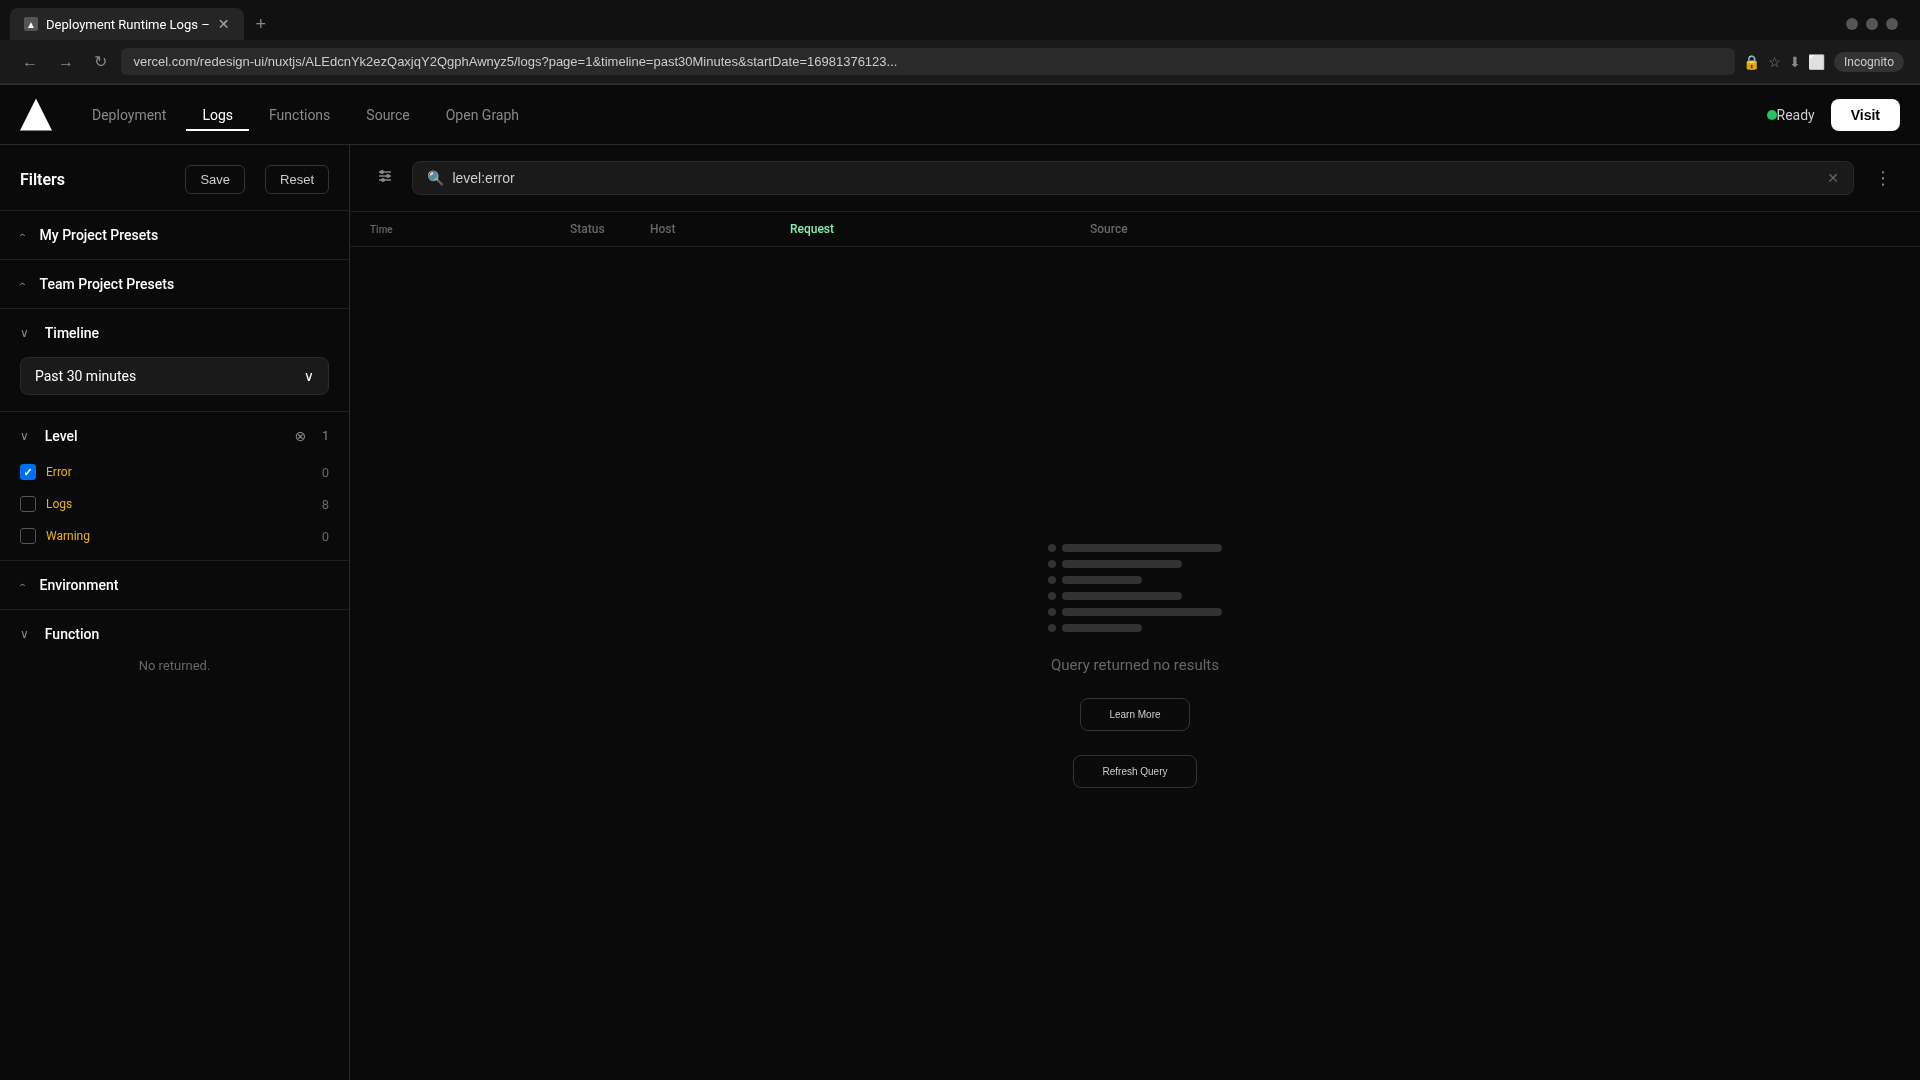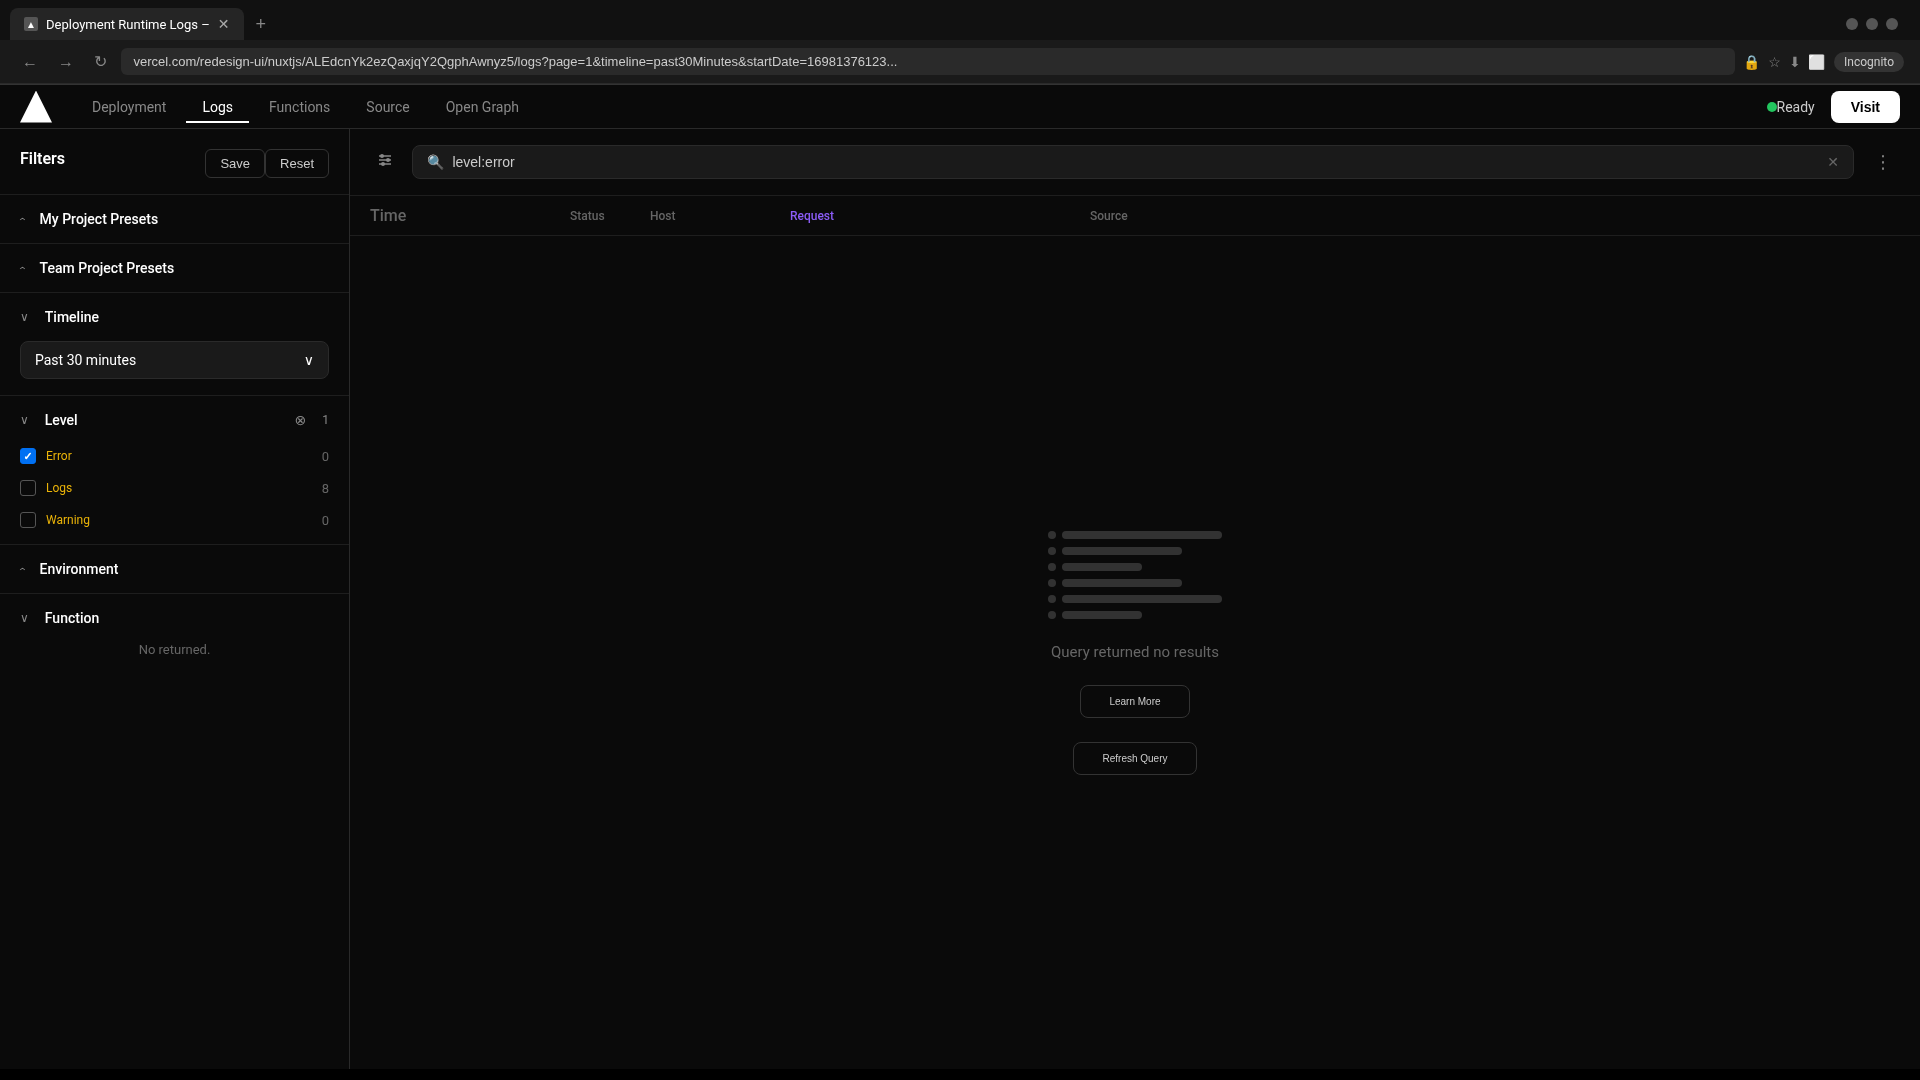--- a/index.html
+++ b/index.html
@@ -20,36 +20,36 @@
     .win-close { background: #555; }
 
     .address-bar { display: flex; align-items: center; gap: 8px; padding: 8px 16px; background: #1a1a1a; border-bottom: 1px solid #2a2a2a; }
     .nav-btn { background: none; border: none; color: #888; font-size: 16px; cursor: pointer; padding: 4px 6px; border-radius: 4px; }
     .address-input { flex: 1; background: #2a2a2a; border: none; border-radius: 6px; padding: 6px 12px; color: #ccc; font-size: 13px; outline: none; }
     .address-actions { display: flex; align-items: center; gap: 8px; }
     .addr-icon { color: #888; font-size: 14px; cursor: pointer; }
     .incognito-badge { background: #333; color: #ccc; font-size: 12px; padding: 3px 10px; border-radius: 12px; cursor: pointer; }
 
     
-    .app-nav { display: flex; align-items: center; padding: 0 20px; height: 44px; border-bottom: 1px solid #2a2a2a; background: #0a0a0a; }
+    .app-nav { display: flex; align-items: center; padding: 0 20px; height: 60px; border-bottom: 1px solid #2a2a2a; background: #0a0a0a; }
     .app-logo { width: 32px; height: 32px; background: #fff; clip-path: polygon(50% 0%, 0% 100%, 100% 100%); margin-right: 24px; flex-shrink: 0; }
     .nav-tabs { display: flex; align-items: center; gap: 4px; flex: 1; }
     .nav-tab { padding: 8px 16px; font-size: 14px; color: #888; cursor: pointer; text-decoration: none; border-radius: 6px; transition: color 0.2s; }
     .nav-tab.active { color: #fff; border-bottom: 2px solid #fff; border-radius: 0; padding-bottom: 6px; text-align: center; }
     .nav-right { display: flex; align-items: center; gap: 16px; margin-left: auto; }
     .status-badge { display: flex; align-items: center; font-size: 14px; color: #ccc; }
     .status-dot { width: 10px; height: 10px; border-radius: 50%; background: #22c55e; }
     .visit-btn { background: #fff; color: #000; border: none; border-radius: 8px; padding: 8px 20px; font-size: 14px; font-weight: 600; cursor: pointer; }
 
     
     .main-content { display: flex; height: calc(1080px - 60px - 80px); background: #0a0a0a; }
 
     
     .filters-sidebar { width: 350px; border-right: 1px solid #2a2a2a; overflow-y: auto; flex-shrink: 0; }
-    .filters-header { display: flex; padding: 20px 20px 16px; gap: 0; }
+    .filters-header { display: flex; align-items: center; padding: 20px 20px 16px; gap: 20px; }
     .filters-title { font-size: 16px; font-weight: 600; flex: 1; }
     .filter-btn { border: 1px solid #333; background: none; color: #ccc; border-radius: 6px; padding: 6px 14px; font-size: 13px; cursor: pointer; }
 
     .filter-section { border-top: 1px solid #1e1e1e; padding: 12px 20px; }
     .filter-section-header { display: flex; align-items: center; gap: 16px; cursor: pointer; padding: 4px 0; }
     .filter-section-title { font-size: 14px; font-weight: 500; flex: 1; }
     .chevron { font-size: 12px; color: #888; transition: transform 0.2s; }
     .chevron.down { transform: rotate(0deg); }
     .chevron.right { transform: rotate(-90deg); }
     .clear-icon { color: #888; cursor: pointer; font-size: 14px; }
@@ -70,24 +70,24 @@
     .log-area { flex: 1; display: flex; flex-direction: column; overflow: hidden; }
     .log-toolbar { display: flex; align-items: center; padding: 16px 20px; gap: 12px; border-bottom: 1px solid #1e1e1e; }
     .filter-icon-btn { background: none; border: none; color: #888; cursor: pointer; padding: 6px; border-radius: 4px; font-size: 16px; }
     .search-container { flex: 1; display: flex; align-items: center; gap: 8px; background: #1a1a1a; border: 1px solid #2a2a2a; border-radius: 8px; padding: 8px 14px; }
     .search-icon { color: #888; font-size: 14px; }
     .search-input { flex: 1; background: none; border: none; color: #ccc; font-size: 14px; outline: none; }
     .clear-search { color: #666; cursor: pointer; font-size: 14px; }
     .more-btn { background: none; border: none; color: #888; cursor: pointer; font-size: 18px; padding: 4px 8px; }
 
     .log-table-header { display: flex; align-items: center; padding: 10px 20px; border-bottom: 1px solid #1e1e1e; }
-    .col-time { width: 200px; font-size: 16px; color: #666; font-weight: 500; }
+    .col-time { width: 200px; font-size: 10px; color: #666; font-weight: 500; }
     .col-status { width: 80px; font-size: 12px; color: #666; font-weight: 500; }
     .col-host { width: 140px; font-size: 12px; color: #666; font-weight: 500; }
-    .col-request { width: 300px; font-size: 12px; color: #8b5cf6; font-weight: 500; }
+    .col-request { width: 300px; font-size: 12px; color: #86efac; font-weight: 500; }
     .col-message { flex: 1; font-size: 12px; color: #666; font-weight: 500; }
 
     .log-empty-state { flex: 1; display: flex; flex-direction: column; align-items: center; justify-content: center; gap: 24px; }
     .empty-icon { display: flex; flex-direction: column; gap: 8px; opacity: 0.7; }
     .empty-row { display: flex; gap: 6px; }
     .empty-dot { width: 8px; height: 8px; border-radius: 50%; background: #444; }
     .empty-line { height: 8px; border-radius: 4px; background: #444; }
     .empty-line.short { width: 80px; }
     .empty-line.medium { width: 120px; }
     .empty-line.long { width: 160px; }

